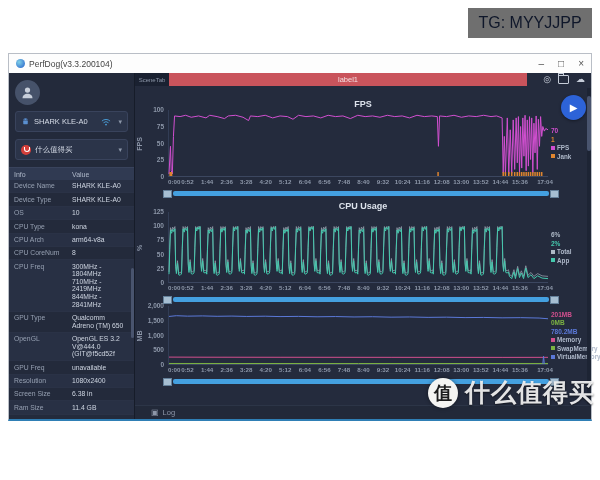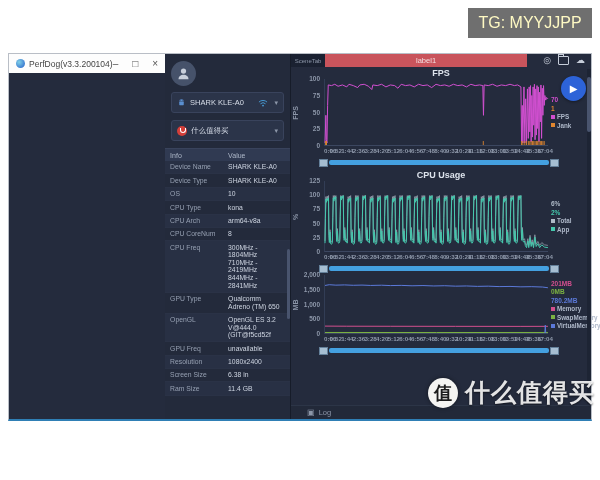--- a/index.html
+++ b/index.html
@@ -1,25 +1,25 @@
 <!DOCTYPE html>
 <html><head>
 <meta charset="utf-8">
 <style>
   html,body{margin:0;padding:0;background:#fff;}
   body{width:600px;height:480px;font-family:"Liberation Sans",sans-serif;}
   #canvas{position:relative;width:600px;height:480px;background:#fff;overflow:hidden;}
 
-  .gray-badge{position:absolute;background:#6f6f6f;color:#fef9c3;display:flex;align-items:center;justify-content:center;z-index:20;}
+  .gray-badge{position:absolute;background:#6f6f6f;color:#0f172a;display:flex;align-items:center;justify-content:center;z-index:20;}
   #tg-badge{left:468px;top:8px;width:124px;height:30px;font-size:16px;}
   #www-badge{left:8px;top:441px;width:205px;height:28px;font-size:17px;letter-spacing:.3px;}
 
   
   #window{position:absolute;left:8px;top:53px;width:584px;height:368px;background:#242b3d;
-          border:1px solid #b9bec6;border-bottom:2px solid #2f7fb5;box-sizing:border-box;display:flex;flex-direction:row;}
+          border:1px solid #b9bec6;border-bottom:2px solid #2f7fb5;box-sizing:border-box;display:flex;flex-direction:column;}
   #titlebar{height:19px;background:#fdfdfd;display:flex;align-items:center;padding:0 7px;flex:0 0 auto;}
   #app-logo{width:9px;height:9px;border-radius:50%;background:radial-gradient(circle at 35% 35%,#7fd0e8,#3f7fd2 70%);margin-right:4px;}
   #title-text{font-size:8.5px;color:#444;}
   #win-controls{margin-left:auto;display:flex;gap:14px;color:#555;}
   #win-controls span{font-size:10px;line-height:10px;cursor:default;}
 
   #body{flex:1;display:flex;min-height:0;}
 
   
   #sidebar{width:125px;flex:0 0 auto;background:#232a3b;border-right:1px solid #161c29;display:flex;flex-direction:column;position:relative;overflow:hidden;}
@@ -39,21 +39,21 @@
   .tblhead{display:flex;background:#303a52;color:#aeb8c9;padding:2.5px 0;font-size:7px;}
   .c1{width:56px;padding-left:5px;flex:0 0 auto;}
   .c2{flex:1;padding-left:2px;padding-right:3px;}
   .trow{display:flex;padding:2.4px 0;color:#96a0b2;border-bottom:1px solid #2a3246;line-height:7.6px;}
   .trow:nth-child(odd){background:#283044;}
   .tval{color:#cfd6e2;white-space:pre-line;word-break:break-all;}
   #side-scroll{position:absolute;right:0;top:195px;width:3px;height:70px;background:#49546e;border-radius:2px;}
 
   
   #charts{flex:1;display:flex;flex-direction:column;position:relative;min-width:0;background:#242b3d;}
-  #scenebar{height:13px;display:flex;flex:0 0 auto;margin-bottom:0;}
+  #scenebar{height:13px;display:flex;flex:0 0 auto;margin-bottom:12px;}
   #scenetab{width:34px;background:#1a2131;color:#8d97a9;font-size:6px;display:flex;align-items:center;justify-content:center;}
   #scenelabel{flex:1;background:#c9545c;color:#f3dfe1;font-size:7.5px;display:flex;align-items:center;justify-content:center;}
   #scene-icons{width:58px;background:#242b3d;display:flex;align-items:center;justify-content:flex-end;gap:7px;padding-right:6px;color:#c6cdd9;}
   .sc-ic{font-size:9px;line-height:9px;}
   .folder-ic{width:9px;height:7px;border:1px solid #c6cdd9;border-radius:1px;position:relative;}
   .folder-ic::before{content:"";position:absolute;left:-1px;top:-3px;width:4px;height:2px;border:1px solid #c6cdd9;border-bottom:none;}
 
   .chart{flex:0 0 auto;margin-bottom:1px;font-weight:bold;}
   .chart-title{text-align:center;color:#dde3ec;font-size:9px;height:12px;line-height:12px;}
   .chart-row{display:flex;margin-right:2px;}

